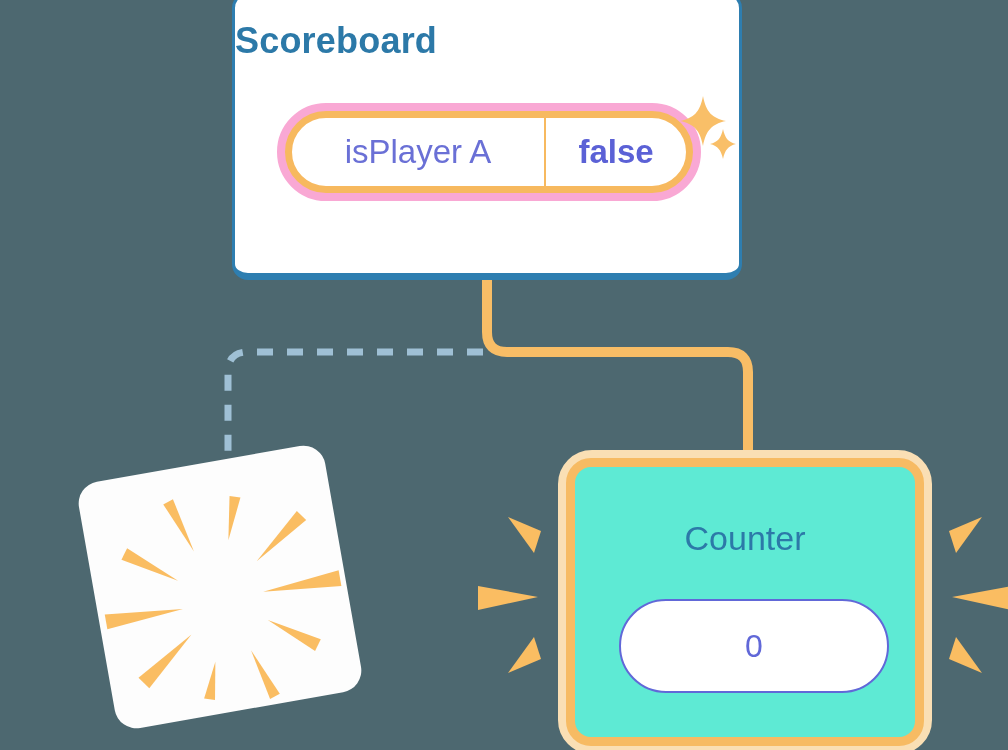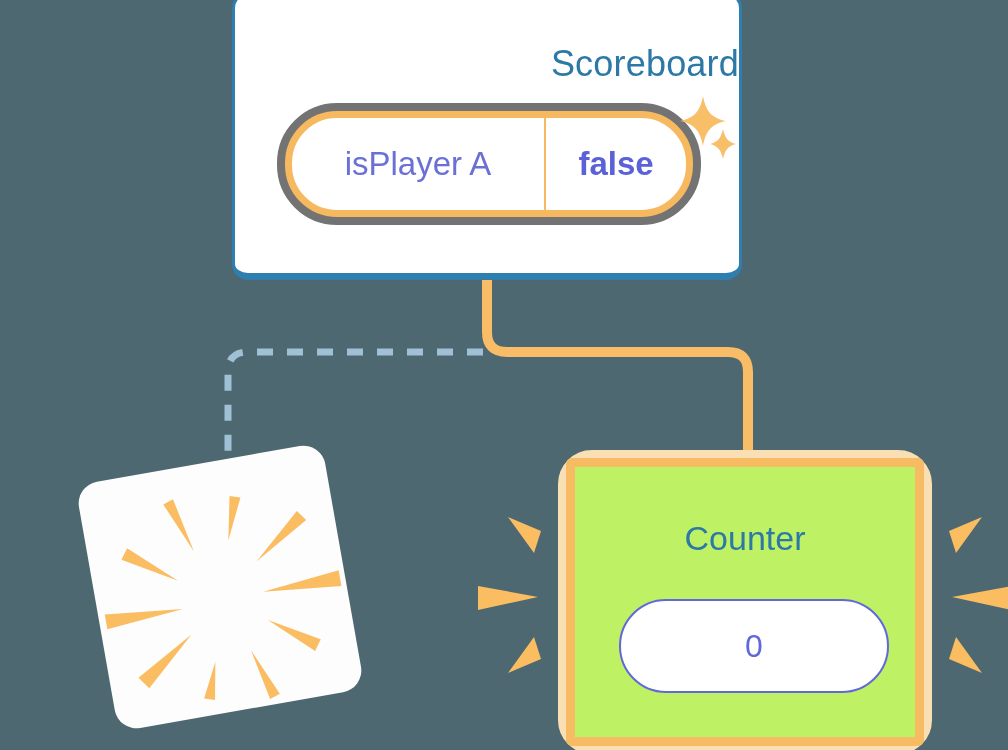--- a/index.html
+++ b/index.html
@@ -38,36 +38,36 @@
     width: 510px;
     height: 288px;
     background: #ffffff;
     border: 3px solid #2e7eb0;
     border-bottom-width: 7px;
     border-radius: 16px;
     box-sizing: border-box;
     z-index: 8;
   }
   .card-title {
-    text-align: right;
+    text-align: left;
     color: #2c79a8;
     font-size: 36px;
-    font-weight: 400;
+    font-weight: 700;
     letter-spacing: 0.2px;
-    margin-top: 48px;
+    margin-top: 25px;
   }
 
   
   .pill-outer {
     position: absolute;
     left: 42px;
     top: 108px;
     width: 424px;
-    height: 122px;
-    border: 9px solid #737373;
+    height: 98px;
+    border: 9px solid #f9a8d4;
     border-radius: 60px;
     box-sizing: border-box;
   }
   .pill-inner {
     position: absolute;
     left: -1px;
     top: -1px;
     right: -1px;
     bottom: -1px;
     border: 7px solid #f7b95f;
@@ -119,22 +119,22 @@
     height: 304px;
     border: 9px solid #fadfb4;
     border-radius: 34px;
     box-sizing: border-box;
     z-index: 5;
   }
   .counter-inner {
     position: absolute;
     left: -1px; top: -1px; right: -1px; bottom: -1px;
     border: 9px solid #f7bb63;
-    border-radius: 6px;
-    background: #bef264;
+    border-radius: 25px;
+    background: #5eead4;
     box-sizing: border-box;
   }
   .counter-title {
     text-align: center;
     color: #2c79a8;
     font-size: 34px;
     margin-top: 52px;
   }
   .counter-pill {
     position: absolute;

